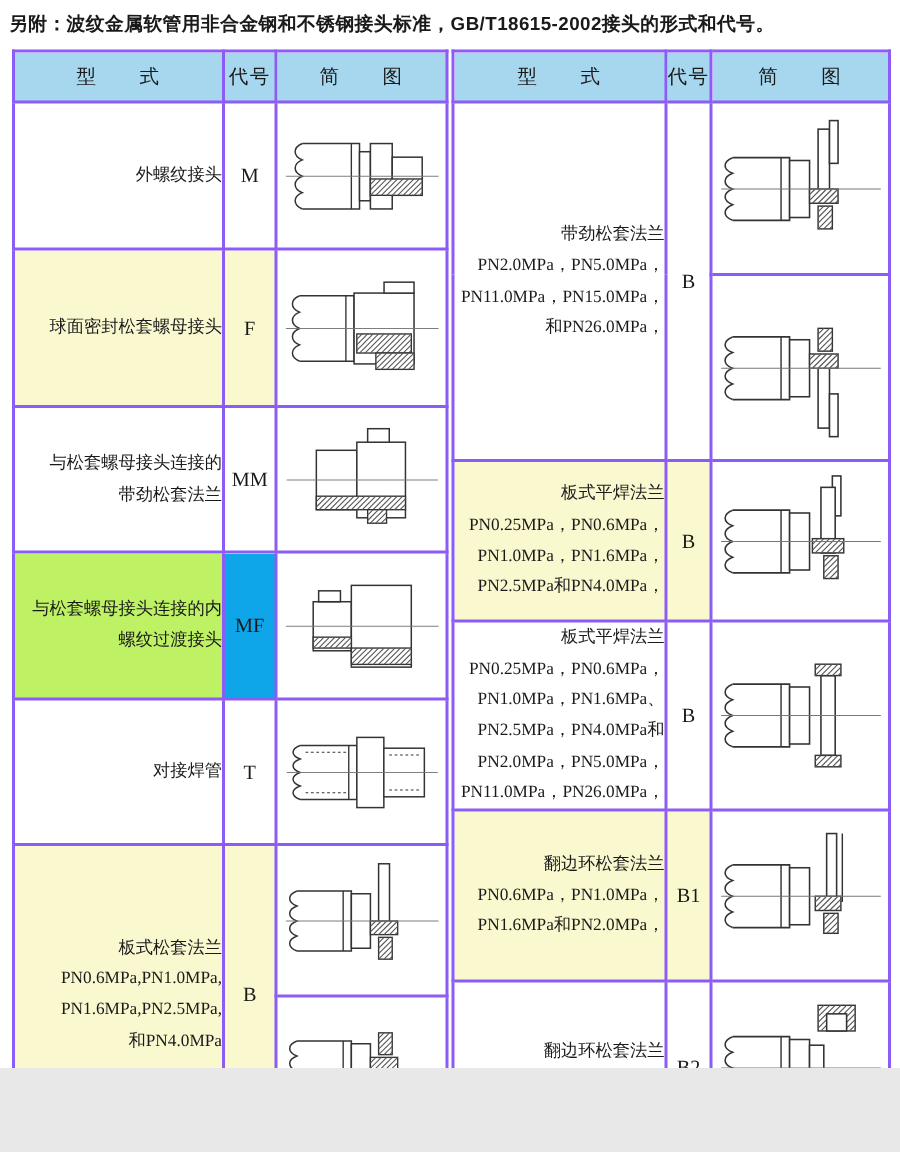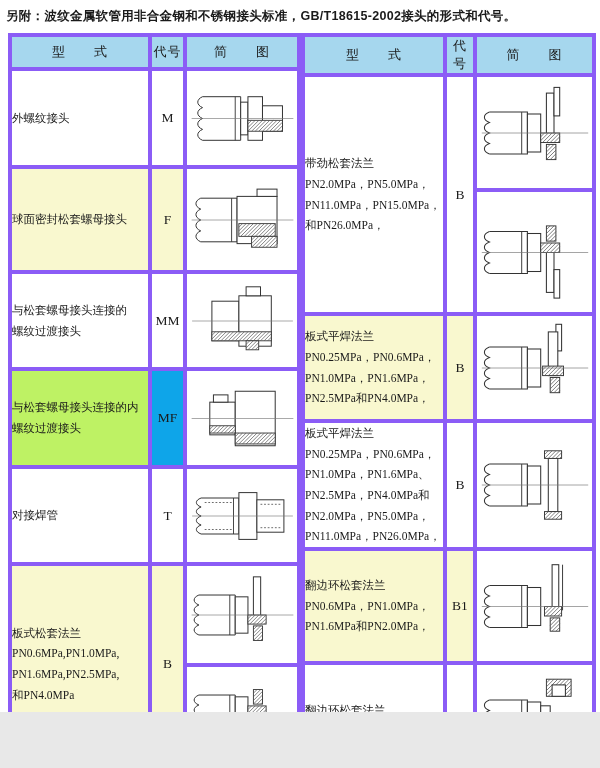--- a/index.html
+++ b/index.html
@@ -2,27 +2,27 @@
 <html><head>
 <meta charset="utf-8">
 <style>
   html,body{margin:0;padding:0;background:#e8e8e8;}
   .page{position:relative;width:600px;height:712px;background:#fff;overflow:hidden;
         font-family:"Liberation Sans",sans-serif;color:#1a1a1a;}
   .title{position:absolute;left:6px;top:8px;font-size:12.5px;font-weight:bold;
          letter-spacing:.3px;white-space:nowrap;}
   table.tbl{position:absolute;top:33px;border-collapse:collapse;table-layout:fixed;
             border:2px solid #000;background:#fff;}
-  table.tbl td,table.tbl th{border:4px solid #8b5cf6;padding:0;vertical-align:middle;
+  table.tbl td,table.tbl th{border:2px solid #8b5cf6;padding:0;vertical-align:middle;
             font-weight:normal;overflow:hidden;}
   #t-left{left:8px;width:289px;}
   #t-right{left:301px;width:291px;}
   .h-cell{text-align:center;font-size:13px;letter-spacing:1px;}
   .lbl{font-family:"Liberation Serif","DejaVu Serif",serif;font-size:11.5px;
-       line-height:1.8;padding:2px 4px 2px 9px;white-space:pre-line;text-align:left;}
+       line-height:1.8;padding:2px 4px 2px 9px;white-space:pre-line;text-align:right;}
   .code{font-family:"Liberation Serif","DejaVu Serif",serif;font-size:13.5px;
         text-align:center;}
   .dg-cell{background:#fff;}
   .dg-cell svg{display:block;margin:0 auto;}
 </style>
 </head>
 <body>
 
 <div class="page" style="background: rgb(255, 255, 255);">
 
@@ -107,21 +107,21 @@
                 <line x1="86" y1="80" x2="98" y2="68"></line>
                 <line x1="90" y1="80" x2="98" y2="72"></line>
                 <line x1="94" y1="80" x2="98" y2="76"></line>
               </g>
               <line x1="4" y1="50" x2="116" y2="50" stroke="#777" stroke-width="0.7"></line>
             </svg>
           </td>
     </tr>
     <tr style="height:97px">
       <td class="lbl">与松套螺母接头连接的
-螺纹过渡接头</td>
+带劲松套法兰</td>
       <td class="code">MM</td>
       <td class="dg-cell">
             <svg viewBox="0 0 120 100" preserveAspectRatio="xMidYMid meet" style="width: 109px; height: 90px;">
               <rect x="26" y="28" width="30" height="44" fill="#fff" stroke="#333" stroke-width="1.1"></rect>
               <rect x="56" y="22" width="36" height="56" fill="#fff" stroke="#333" stroke-width="1.1"></rect>
               <rect x="64" y="12" width="16" height="10" fill="#fff" stroke="#333" stroke-width="1.1"></rect>
               <rect x="26" y="62" width="66" height="10" fill="#fff" stroke="#333" stroke-width="1"></rect>
               <g stroke="#555" stroke-width="0.8">
                 <line x1="26" y1="66" x2="30" y2="62"></line>
                 <line x1="26" y1="70" x2="34" y2="62"></line>

